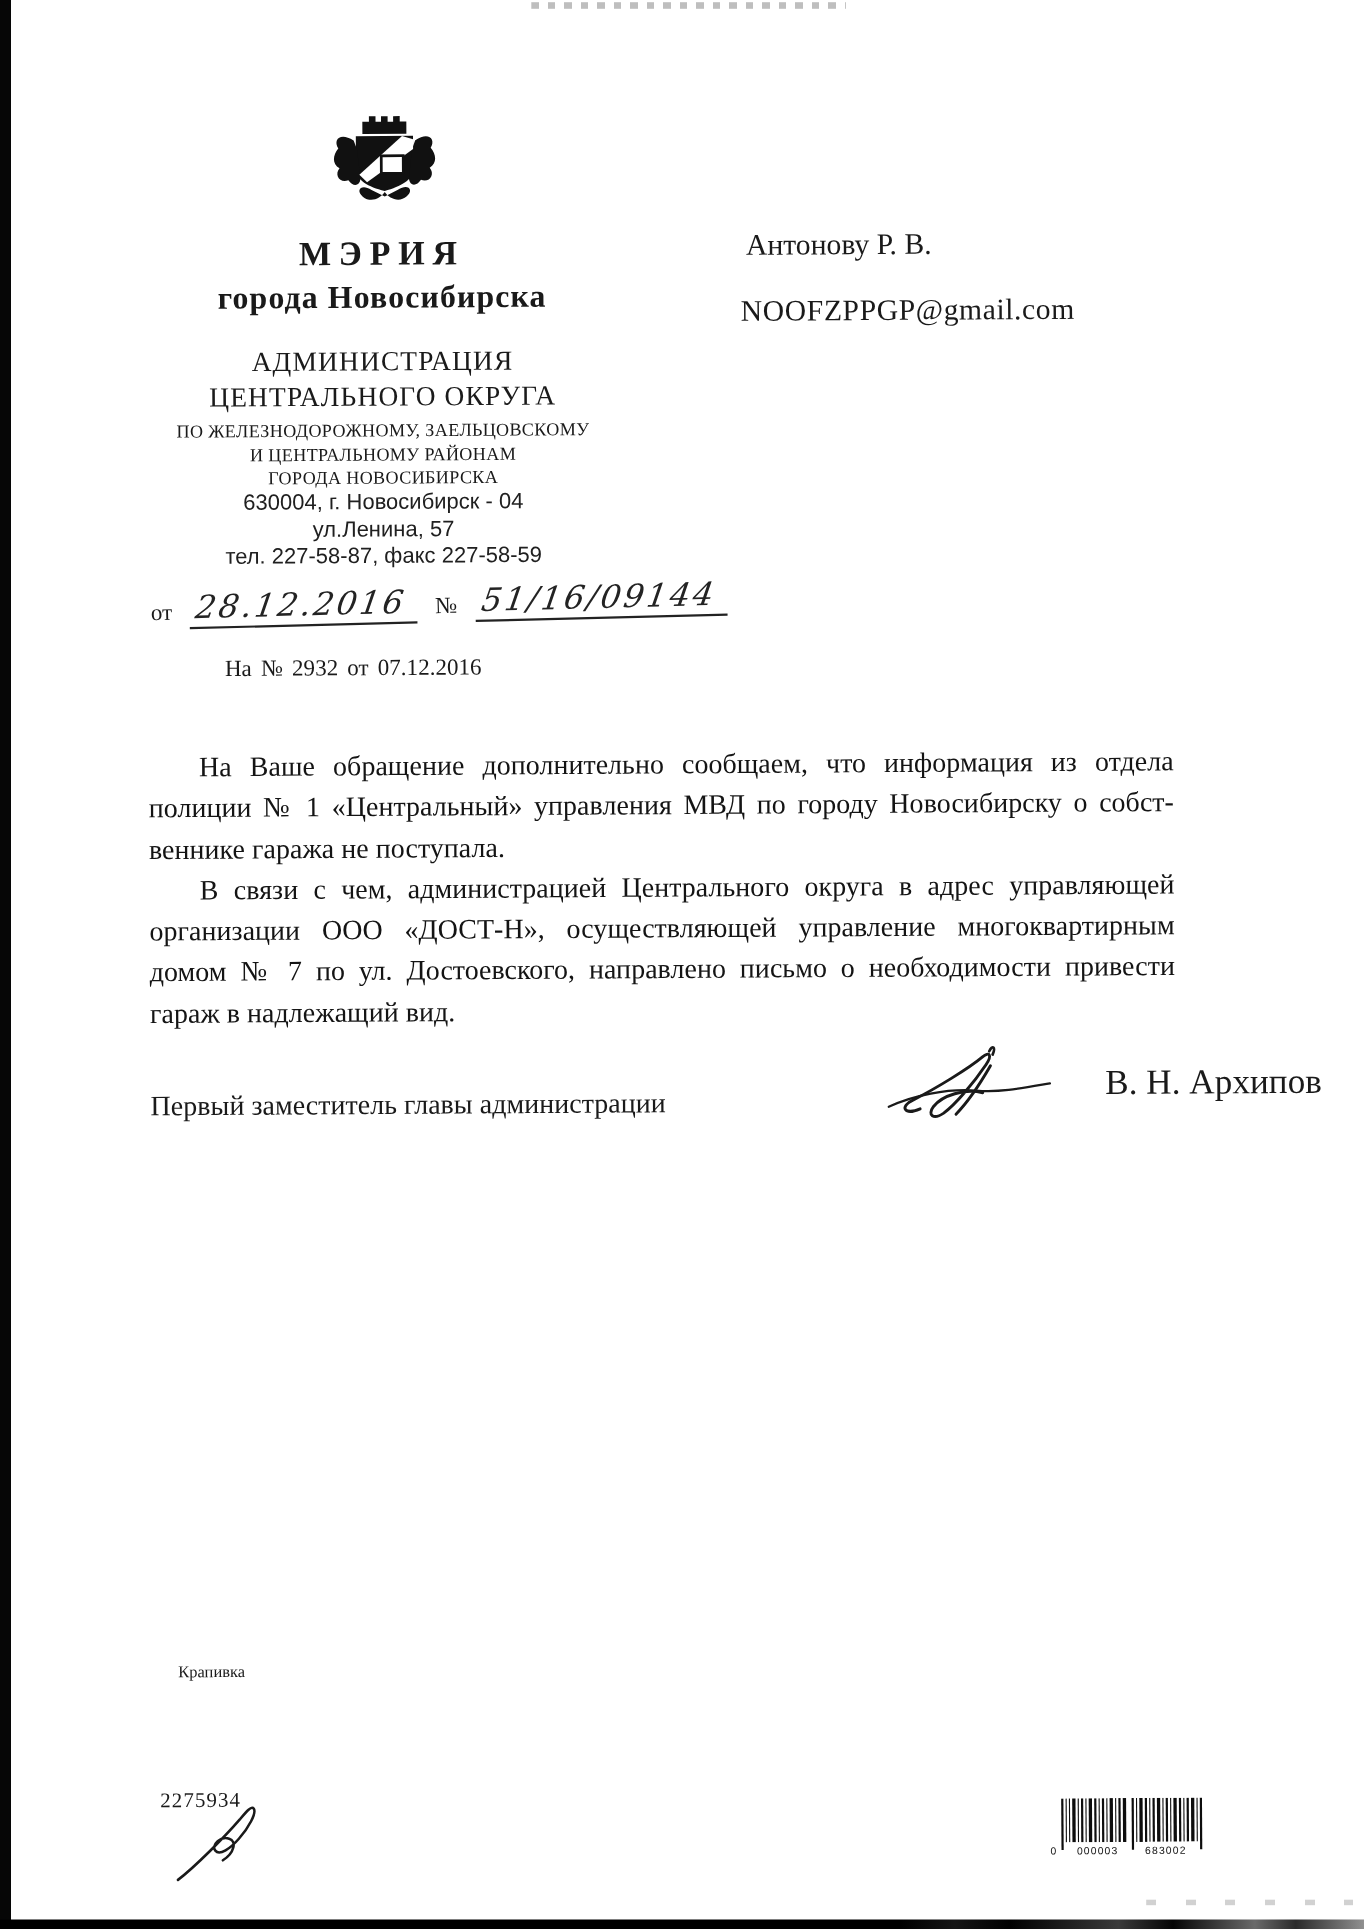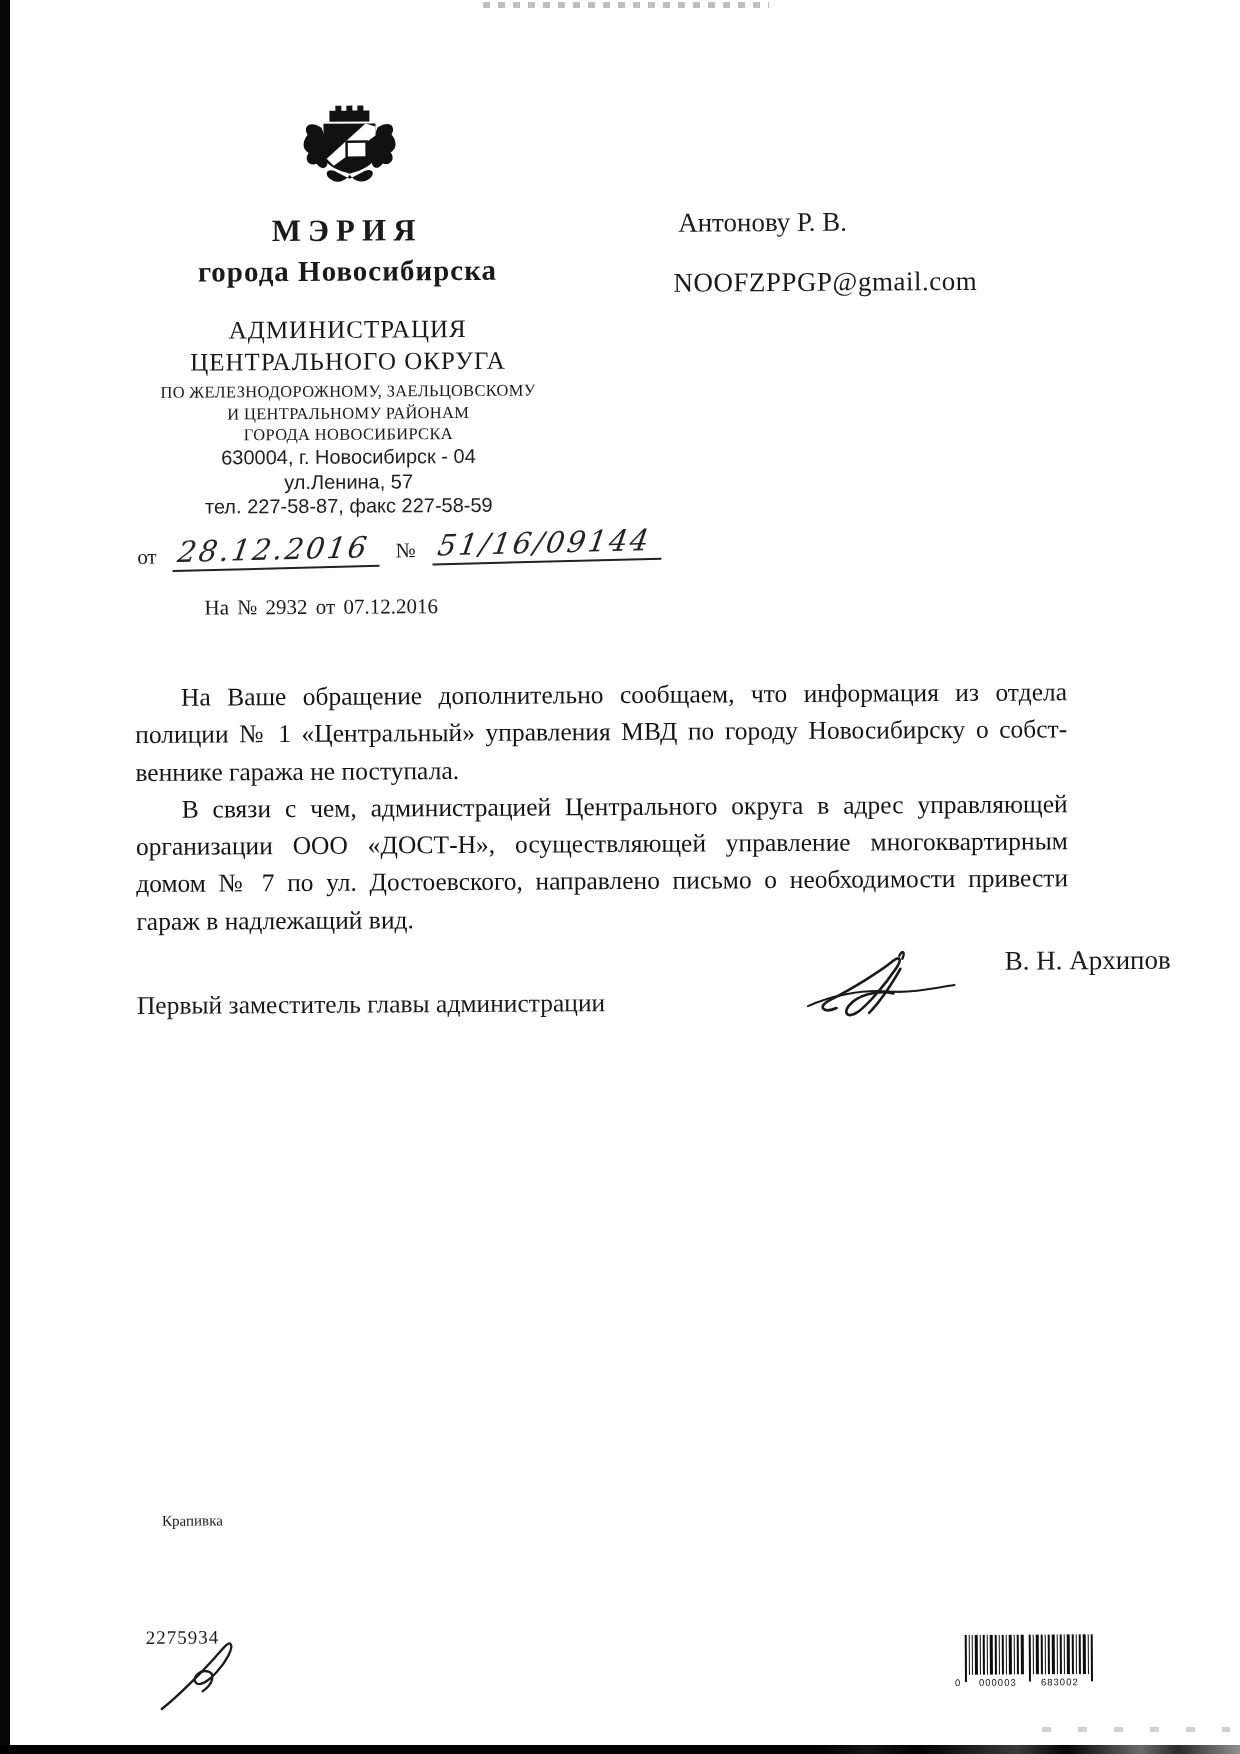--- a/index.html
+++ b/index.html
@@ -49,21 +49,21 @@
   .body-block { position:absolute; left:135px; top:676px; width:932px;
                 font-size:25.5px; line-height:37.3px; color:#141414; }
   .body-line { text-align:justify; text-align-last:justify; }
   .body-line.first { text-indent:46px; }
   .body-line.last  { text-align-last:left; }
 
   
   .sign-title { position:absolute; left:135px; top:988px; font-size:25.5px; }
   .sign-mark  { position:absolute; left:800px; top:950px; width:168px; height:82px; }
   .sign-mark svg { width:100%; height:100%; }
-  .sign-name  { position:absolute; left:1003px; top:948px; font-size:27px; }
+  .sign-name  { position:absolute; left:1003px; top:968px; font-size:32px; }
 
   
   .exec-name  { position:absolute; left:157px; top:1510px; font-size:15px; }
   .exec-phone { position:absolute; left:140px; top:1624px; font-size:19px; letter-spacing:1px; }
   .exec-flourish { position:absolute; left:148px; top:1634px; width:106px; height:78px; }
   .exec-flourish svg { width:100%; height:100%; }
   .barcode { position:absolute; left:947px; top:1637px; width:152px; height:56px; }
   .barcode svg { width:100%; height:100%; }
   .bc-text { font-family:"Liberation Sans","DejaVu Sans",sans-serif; font-size:9.5px; letter-spacing:1px; fill:#111; }
 </style>

